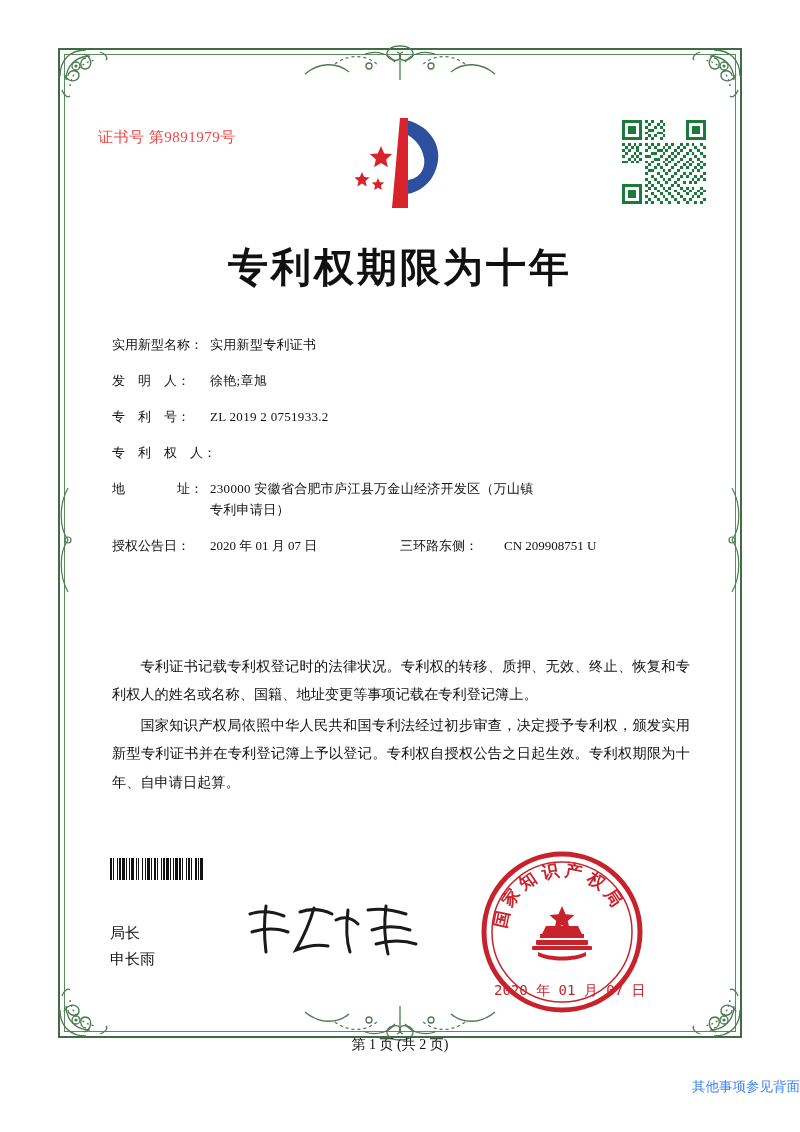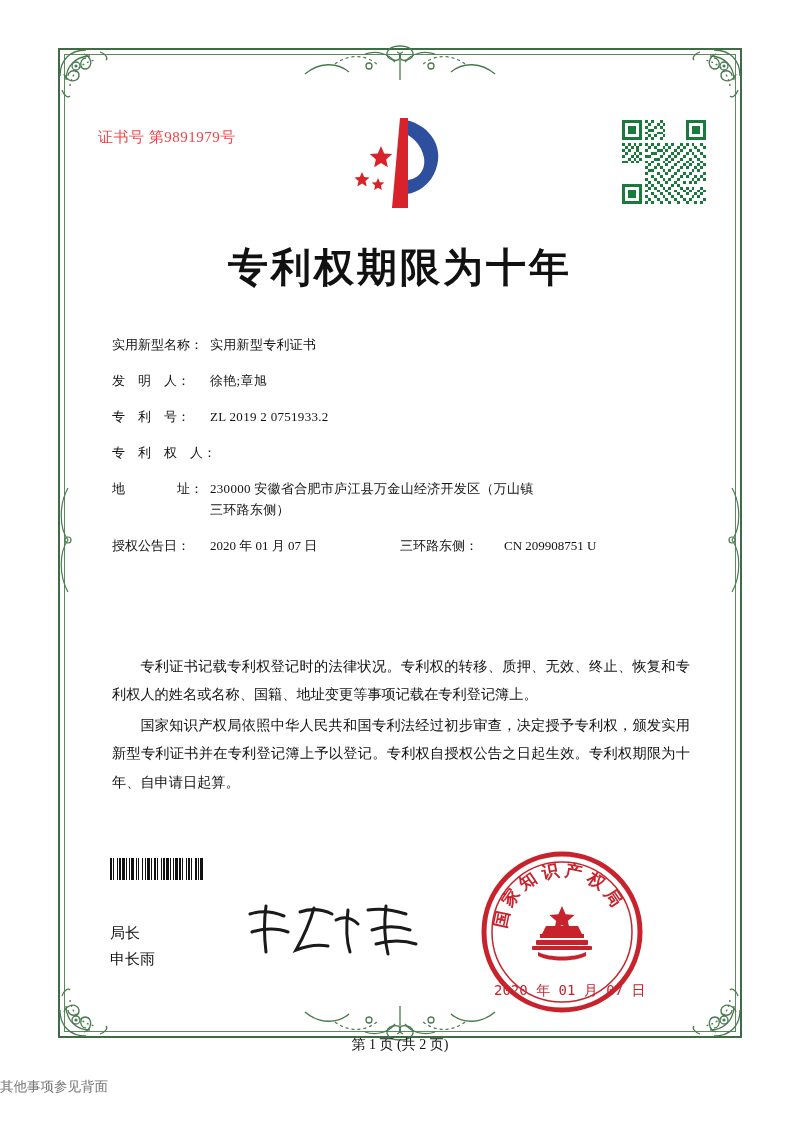--- a/index.html
+++ b/index.html
@@ -204,23 +204,23 @@
   .page-num {
     position: absolute;
     left: 0; right: 0; top: 1036px;
     text-align: center;
     font-size: 14px;
     color: #111;
   }
   .footnote {
     position: absolute;
     left: 0; right: 0; top: 1078px;
-    text-align: left;
+    text-align: right;
     font-size: 13.5px;
-    color: #737373;
+    color: #3b82f6;
   }
 </style>
 </head>
 <body>
 
 <div class="page">
 
   <div class="frame-outer"></div>
   <div class="frame-inner"></div>
 
@@ -574,21 +574,21 @@
       <div class="field-label">专　利　号：</div>
       <div class="field-value">ZL 2019 2 0751933.2</div>
     </div>
     <div class="field-row">
       <div class="field-label">专　利　权　人：</div>
     </div>
     <div class="field-row">
       <div class="field-label">地　　　　址：</div>
       <div class="field-value">
         <span>230000 安徽省合肥市庐江县万金山经济开发区（万山镇</span>
-        <span class="sub">三环路东侧）</span>
+        <span class="sub">专利申请日）</span>
       </div>
     </div>
     <div class="row-inline">
       <div class="seg1-label">授权公告日：</div>
       <div class="seg1-val">2020 年 01 月 07 日</div>
       <div class="seg2-label">三环路东侧：</div>
       <div class="seg2-val">CN 209908751 U</div>
     </div>
   </div>
 

